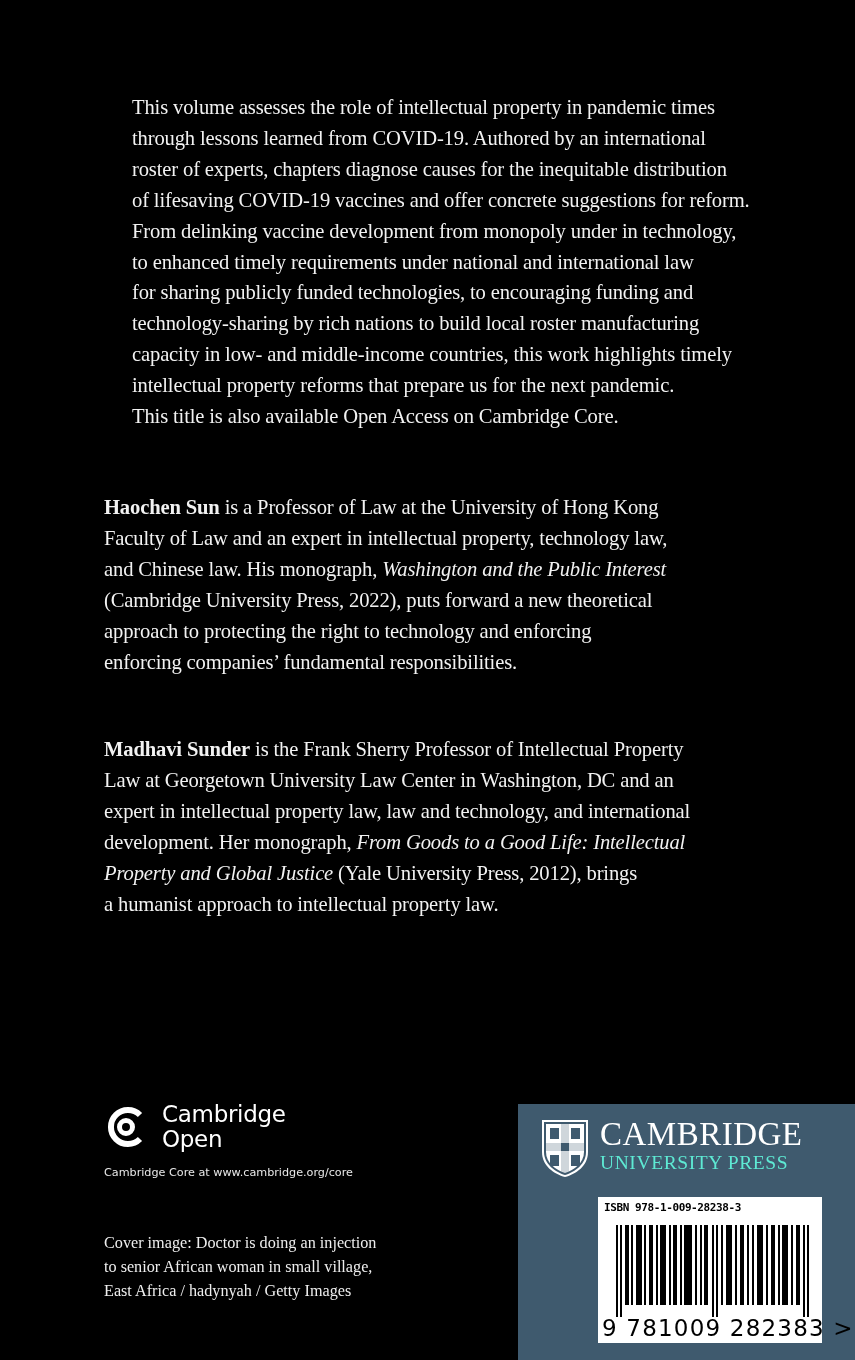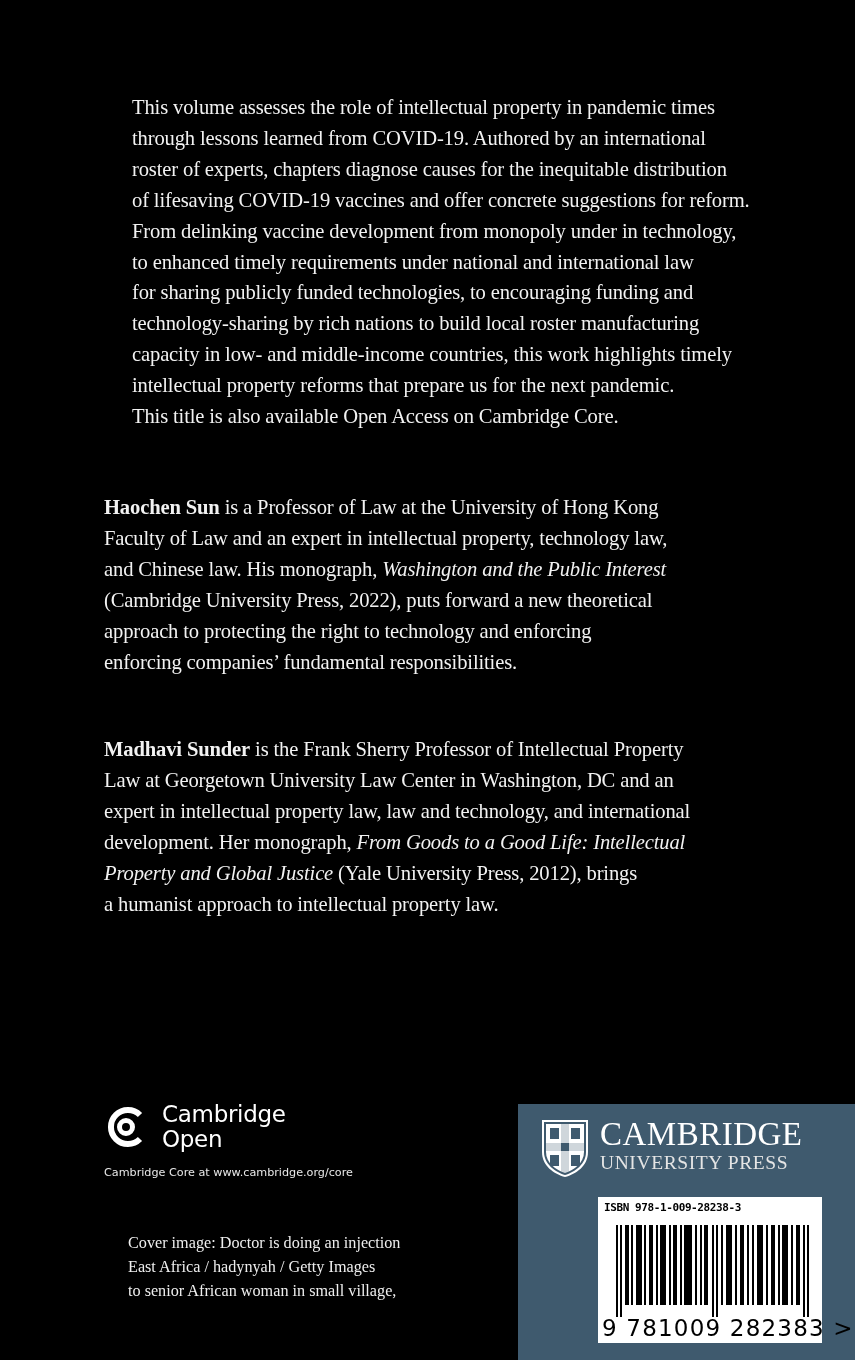--- a/index.html
+++ b/index.html
@@ -11,26 +11,26 @@
   #p1 { top:92px;margin-left:28px; }
   #p2 { top:492px; }
   #p3 { top:734px; }
   b { font-weight:bold; }
   i { font-style:italic; }
 
   .co-logo { position:absolute; left:104px; top:1102px; display:flex; align-items:center; }
   .co-mark { width:44px; height:44px; margin-right:14px; }
   .co-text { font-size:23px; line-height:25px; color:#fff; letter-spacing:-0.3px; }
   .co-note { position:absolute; left:104px; top:1163px; font-size:11.2px; line-height:20px; color:#e8e8e8; }
-  .cover-credit { position:absolute; left:104px; top:1231px; font-size:16.2px; line-height:24px; color:#eee;margin-left:24px; }
+  .cover-credit { position:absolute; left:104px; top:1231px; font-size:16.2px; line-height:24px; color:#eee; }
 
   .cup-panel { position:absolute; left:518px; top:1104px; width:337px; height:256px; background:#3f5a6e; }
   .cup-shield { position:absolute; left:22px; top:14px; width:50px; height:60px; }
   .cup-name1 { position:absolute; left:82px; top:12px; font-size:33px; letter-spacing:0.5px; color:#fff; line-height:36px; }
-  .cup-name2 { position:absolute; left:82px; top:48px; font-size:19.5px; letter-spacing:0.6px; color:#e5e5e5; line-height:22px; }
+  .cup-name2 { position:absolute; left:82px; top:48px; font-size:19.5px; letter-spacing:0.6px; color:#5eead4; line-height:22px; }
   .barcode-box { position:absolute; left:80px; top:93px; width:224px; height:146px; background:#fff; }
   .isbn-label { position:absolute; left:6px; top:4px; font-family:"DejaVu Sans Mono","Liberation Mono",monospace; font-size:11px; font-weight:bold; color:#000; letter-spacing:-0.4px; }
   .bars { position:absolute; left:18px; top:28px; width:200px; height:92px; }
   .bc-digits { position:absolute; left:4px; top:118px; font-family:"DejaVu Sans","Liberation Sans",sans-serif; font-size:23px; color:#000; letter-spacing:1.2px; white-space:nowrap; background:transparent; }
 </style>
 </head>
 <body>
 
 <div id="p1" class="para serif">
   <span class="line">This volume assesses the role of intellectual property in pandemic times</span>
@@ -73,22 +73,22 @@
     <div>Cambridge</div>
     <div>Open</div>
   </div>
 </div>
 <div class="co-note sans">
   <div>Cambridge Core at www.cambridge.org/core</div>
 </div>
 
 <div class="cover-credit serif">
   <div>Cover image: Doctor is doing an injection</div>
+  <div>to senior African woman in small village,</div>
   <div>East Africa / hadynyah / Getty Images</div>
-  <div>to senior African woman in small village,</div>
 </div>
 
 <div class="cup-panel">
   <svg class="cup-shield" viewBox="0 0 50 60">
     <path d="M2 2 H48 V34 C48 48 36 56 25 59 C14 56 2 48 2 34 Z" fill="#fff"></path>
     <path d="M4 4 H46 V34 C46 46 35 54 25 57 C15 54 4 46 4 34 Z" fill="#3f5a6e"></path>
     <path d="M6 6 H44 V34 C44 45 34 52 25 55 C16 52 6 45 6 34 Z" fill="#fff"></path>
     <rect x="21" y="6" width="8" height="49" fill="#3f5a6e" opacity="0.25"></rect>
     <rect x="6" y="25" width="38" height="8" fill="#3f5a6e" opacity="0.25"></rect>
     <rect x="10" y="10" width="9" height="11" fill="#3f5a6e"></rect>

